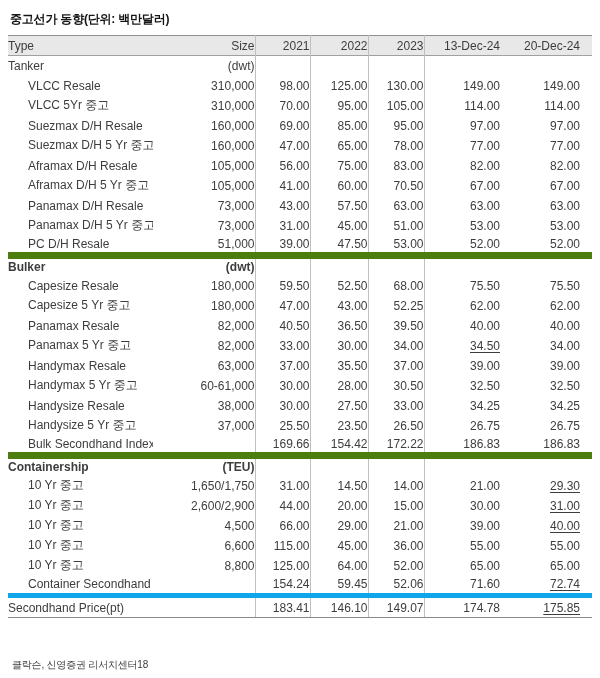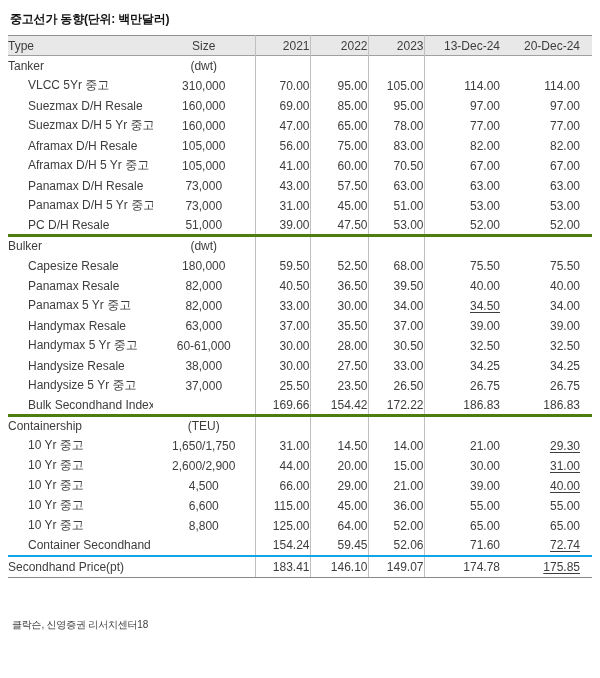--- a/index.html
+++ b/index.html
@@ -34,27 +34,27 @@
   }
   thead tr {
     background:#e8e8e8;
     border-top:1px solid #909090;
     border-bottom:1px solid #a0a0a0;
   }
   thead th { height:24px; }
   .c-type   { text-align:left;  padding-left:5px; }
   td.c-type { padding-left:4px; }
   td.c-type.indent { padding-left:20px; }
-  .c-size   { text-align:center; padding-right:7px; }
+  .c-size   { text-align:right; padding-right:7px; }
   .num      { text-align:right; padding-right:6px; }
   .num.dec  { padding-right:12px; }
   .vline    { border-right:1px solid #c0c0c0; }
-  tr.section-row td { border-top:3px solid #4d7c0f; }
+  tr.section-row td { border-top:7px solid #4d7c0f;font-weight:bold; }
   tr.total-row td {
-    border-top:2px solid #0ea5e9;
+    border-top:5px solid #0ea5e9;
     border-bottom:1px solid #8a8a8a;
     height:22px;
   }
   span.u { text-decoration:underline; text-underline-offset:2px; }
   .footer {
     font-size:10px;
     color:#3d3d3d;
     padding:4px 0 0 12px;
     letter-spacing:-0.2px;
     margin-top:36px;
@@ -91,20 +91,29 @@
         <tr>
           <td class="c-type">Tanker</td>
           <td class="c-size vline">(dwt)</td>
           <td class="num vline"></td>
           <td class="num vline"></td>
           <td class="num vline"></td>
           <td class="num dec"></td>
           <td class="num dec"></td>
         </tr>
         <tr>
+          <td class="c-type indent">VLCC Resale</td>
+          <td class="c-size vline">310,000</td>
+          <td class="num vline">98.00</td>
+          <td class="num vline">125.00</td>
+          <td class="num vline">130.00</td>
+          <td class="num dec">149.00</td>
+          <td class="num dec">149.00</td>
+        </tr>
+        <tr>
           <td class="c-type indent">VLCC 5Yr 중고</td>
           <td class="c-size vline">310,000</td>
           <td class="num vline">70.00</td>
           <td class="num vline">95.00</td>
           <td class="num vline">105.00</td>
           <td class="num dec">114.00</td>
           <td class="num dec">114.00</td>
         </tr>
         <tr>
           <td class="c-type indent">Suezmax D/H Resale</td>
@@ -179,20 +188,29 @@
           <td class="num dec"></td>
         </tr>
         <tr>
           <td class="c-type indent">Capesize Resale</td>
           <td class="c-size vline">180,000</td>
           <td class="num vline">59.50</td>
           <td class="num vline">52.50</td>
           <td class="num vline">68.00</td>
           <td class="num dec">75.50</td>
           <td class="num dec">75.50</td>
+        </tr>
+        <tr>
+          <td class="c-type indent">Capesize 5 Yr 중고</td>
+          <td class="c-size vline">180,000</td>
+          <td class="num vline">47.00</td>
+          <td class="num vline">43.00</td>
+          <td class="num vline">52.25</td>
+          <td class="num dec">62.00</td>
+          <td class="num dec">62.00</td>
         </tr>
         <tr>
           <td class="c-type indent">Panamax Resale</td>
           <td class="c-size vline">82,000</td>
           <td class="num vline">40.50</td>
           <td class="num vline">36.50</td>
           <td class="num vline">39.50</td>
           <td class="num dec">40.00</td>
           <td class="num dec">40.00</td>
         </tr>

